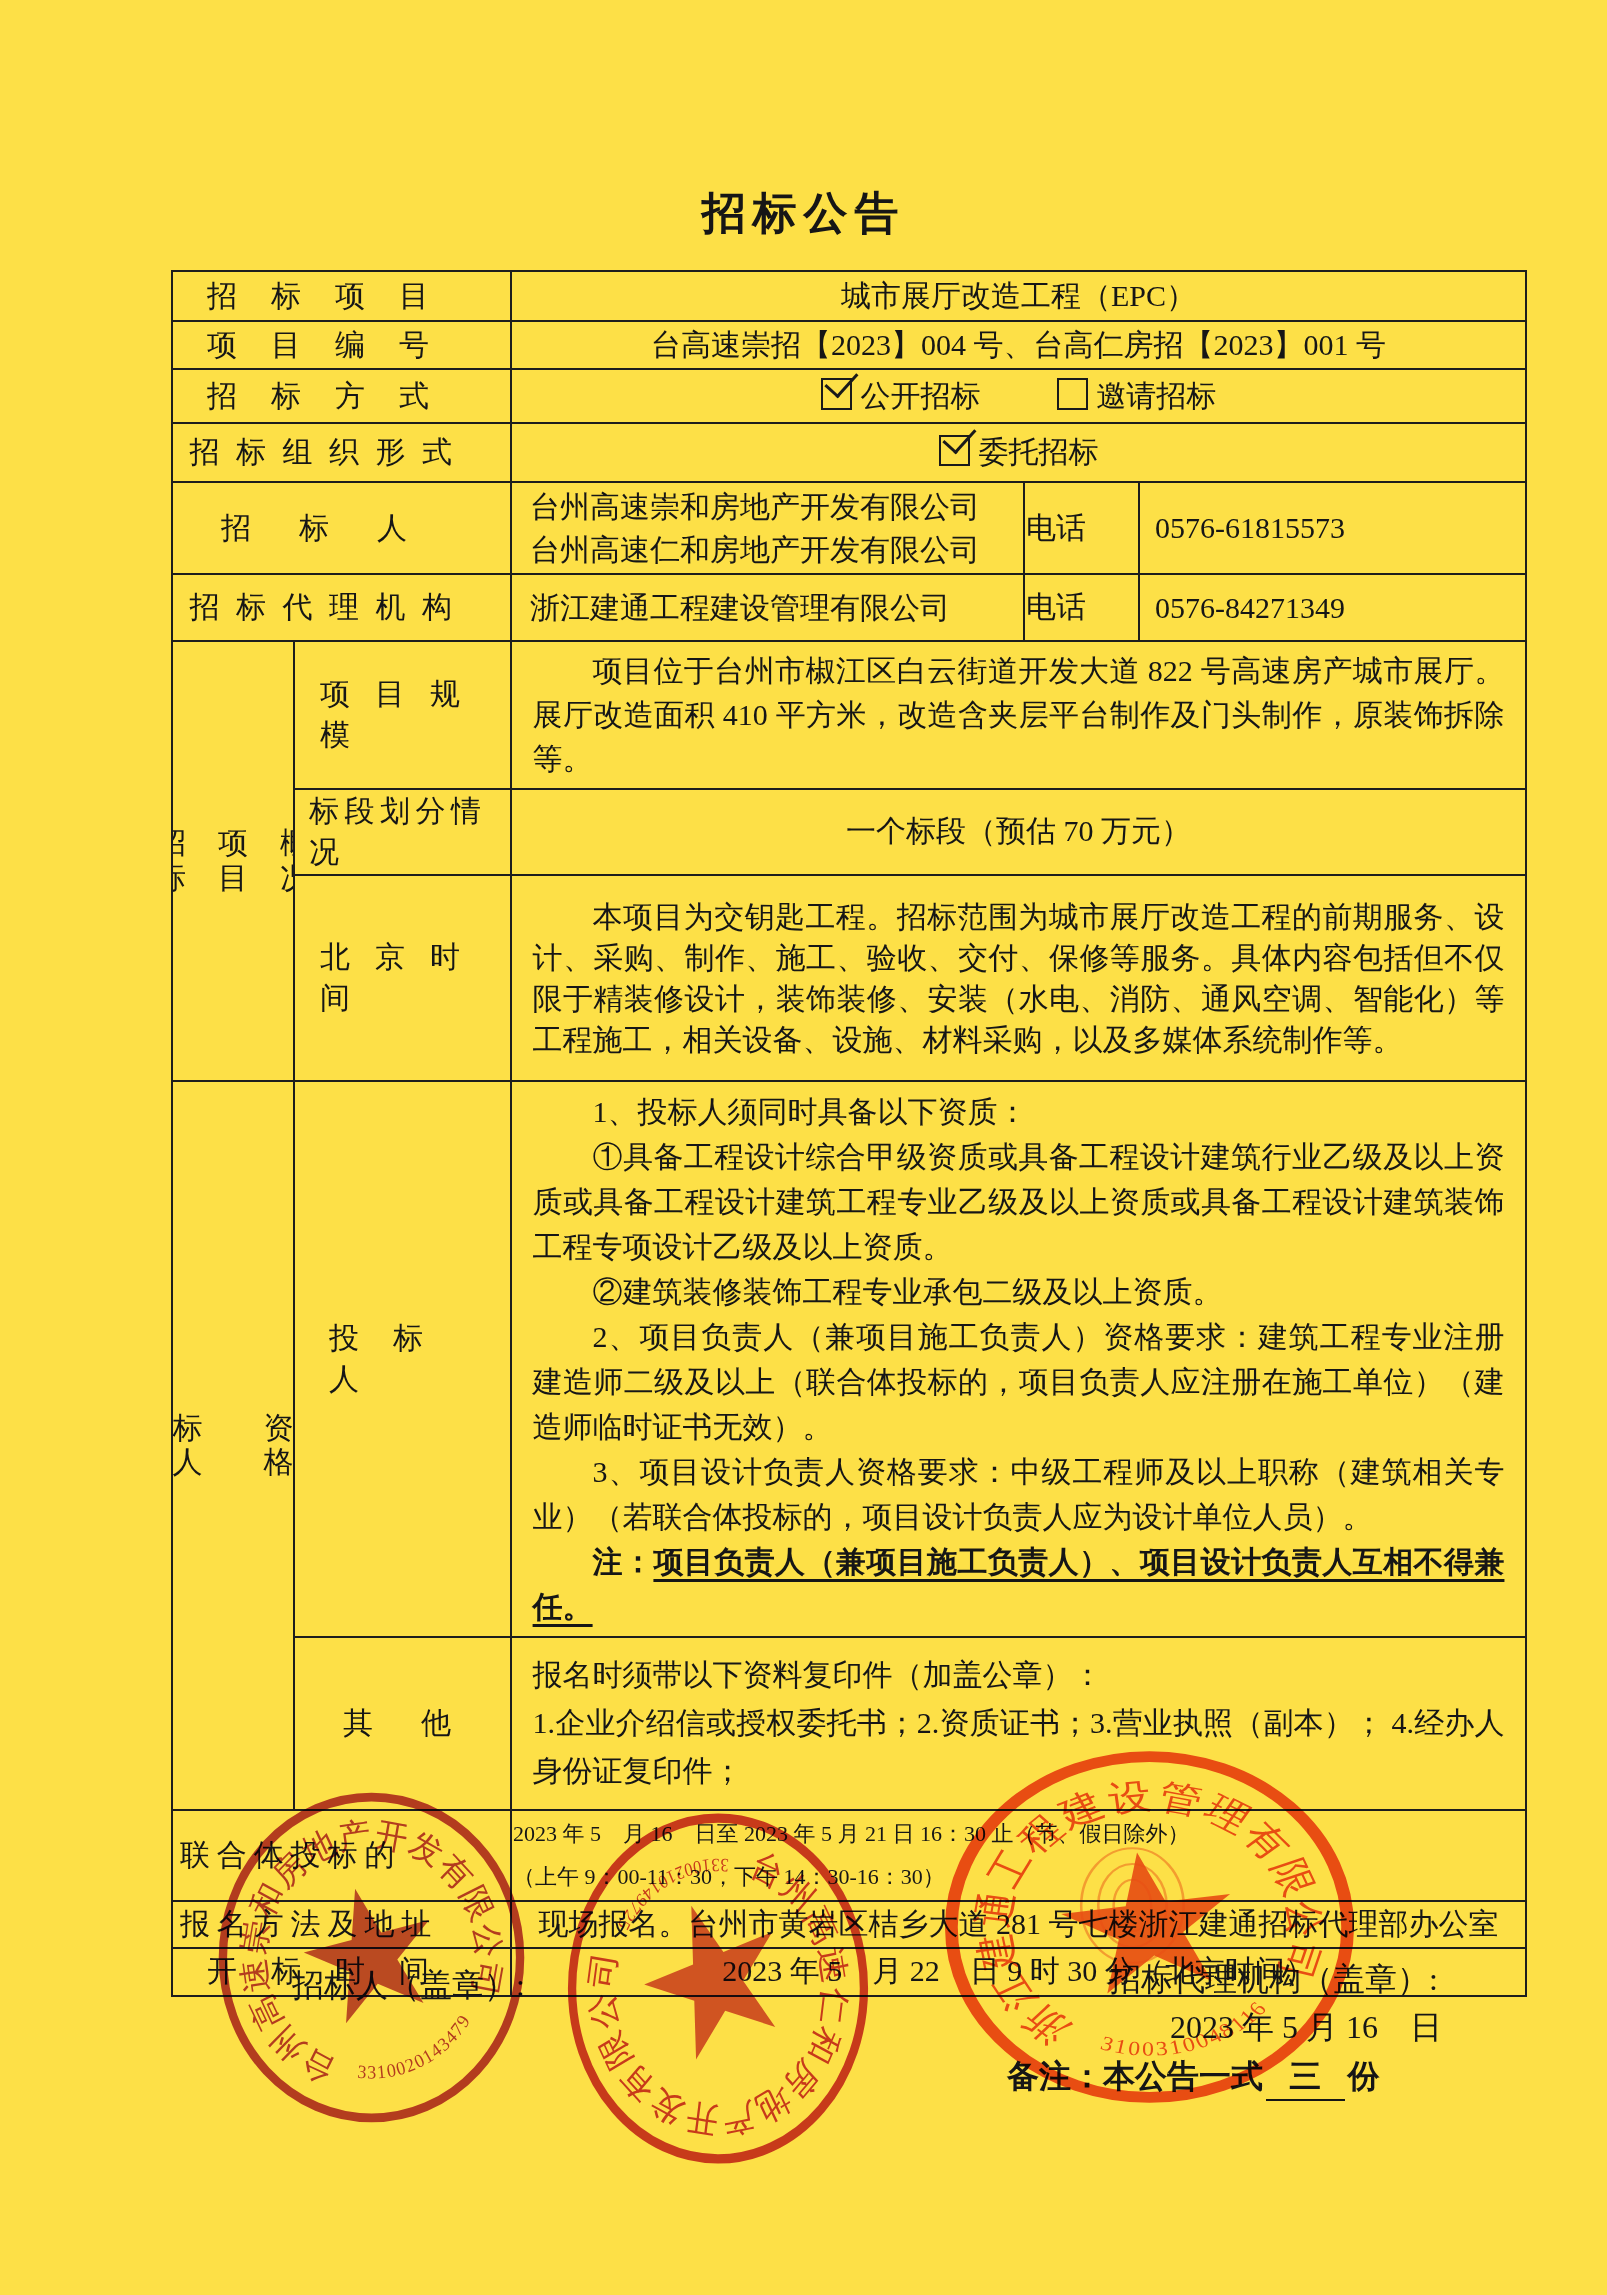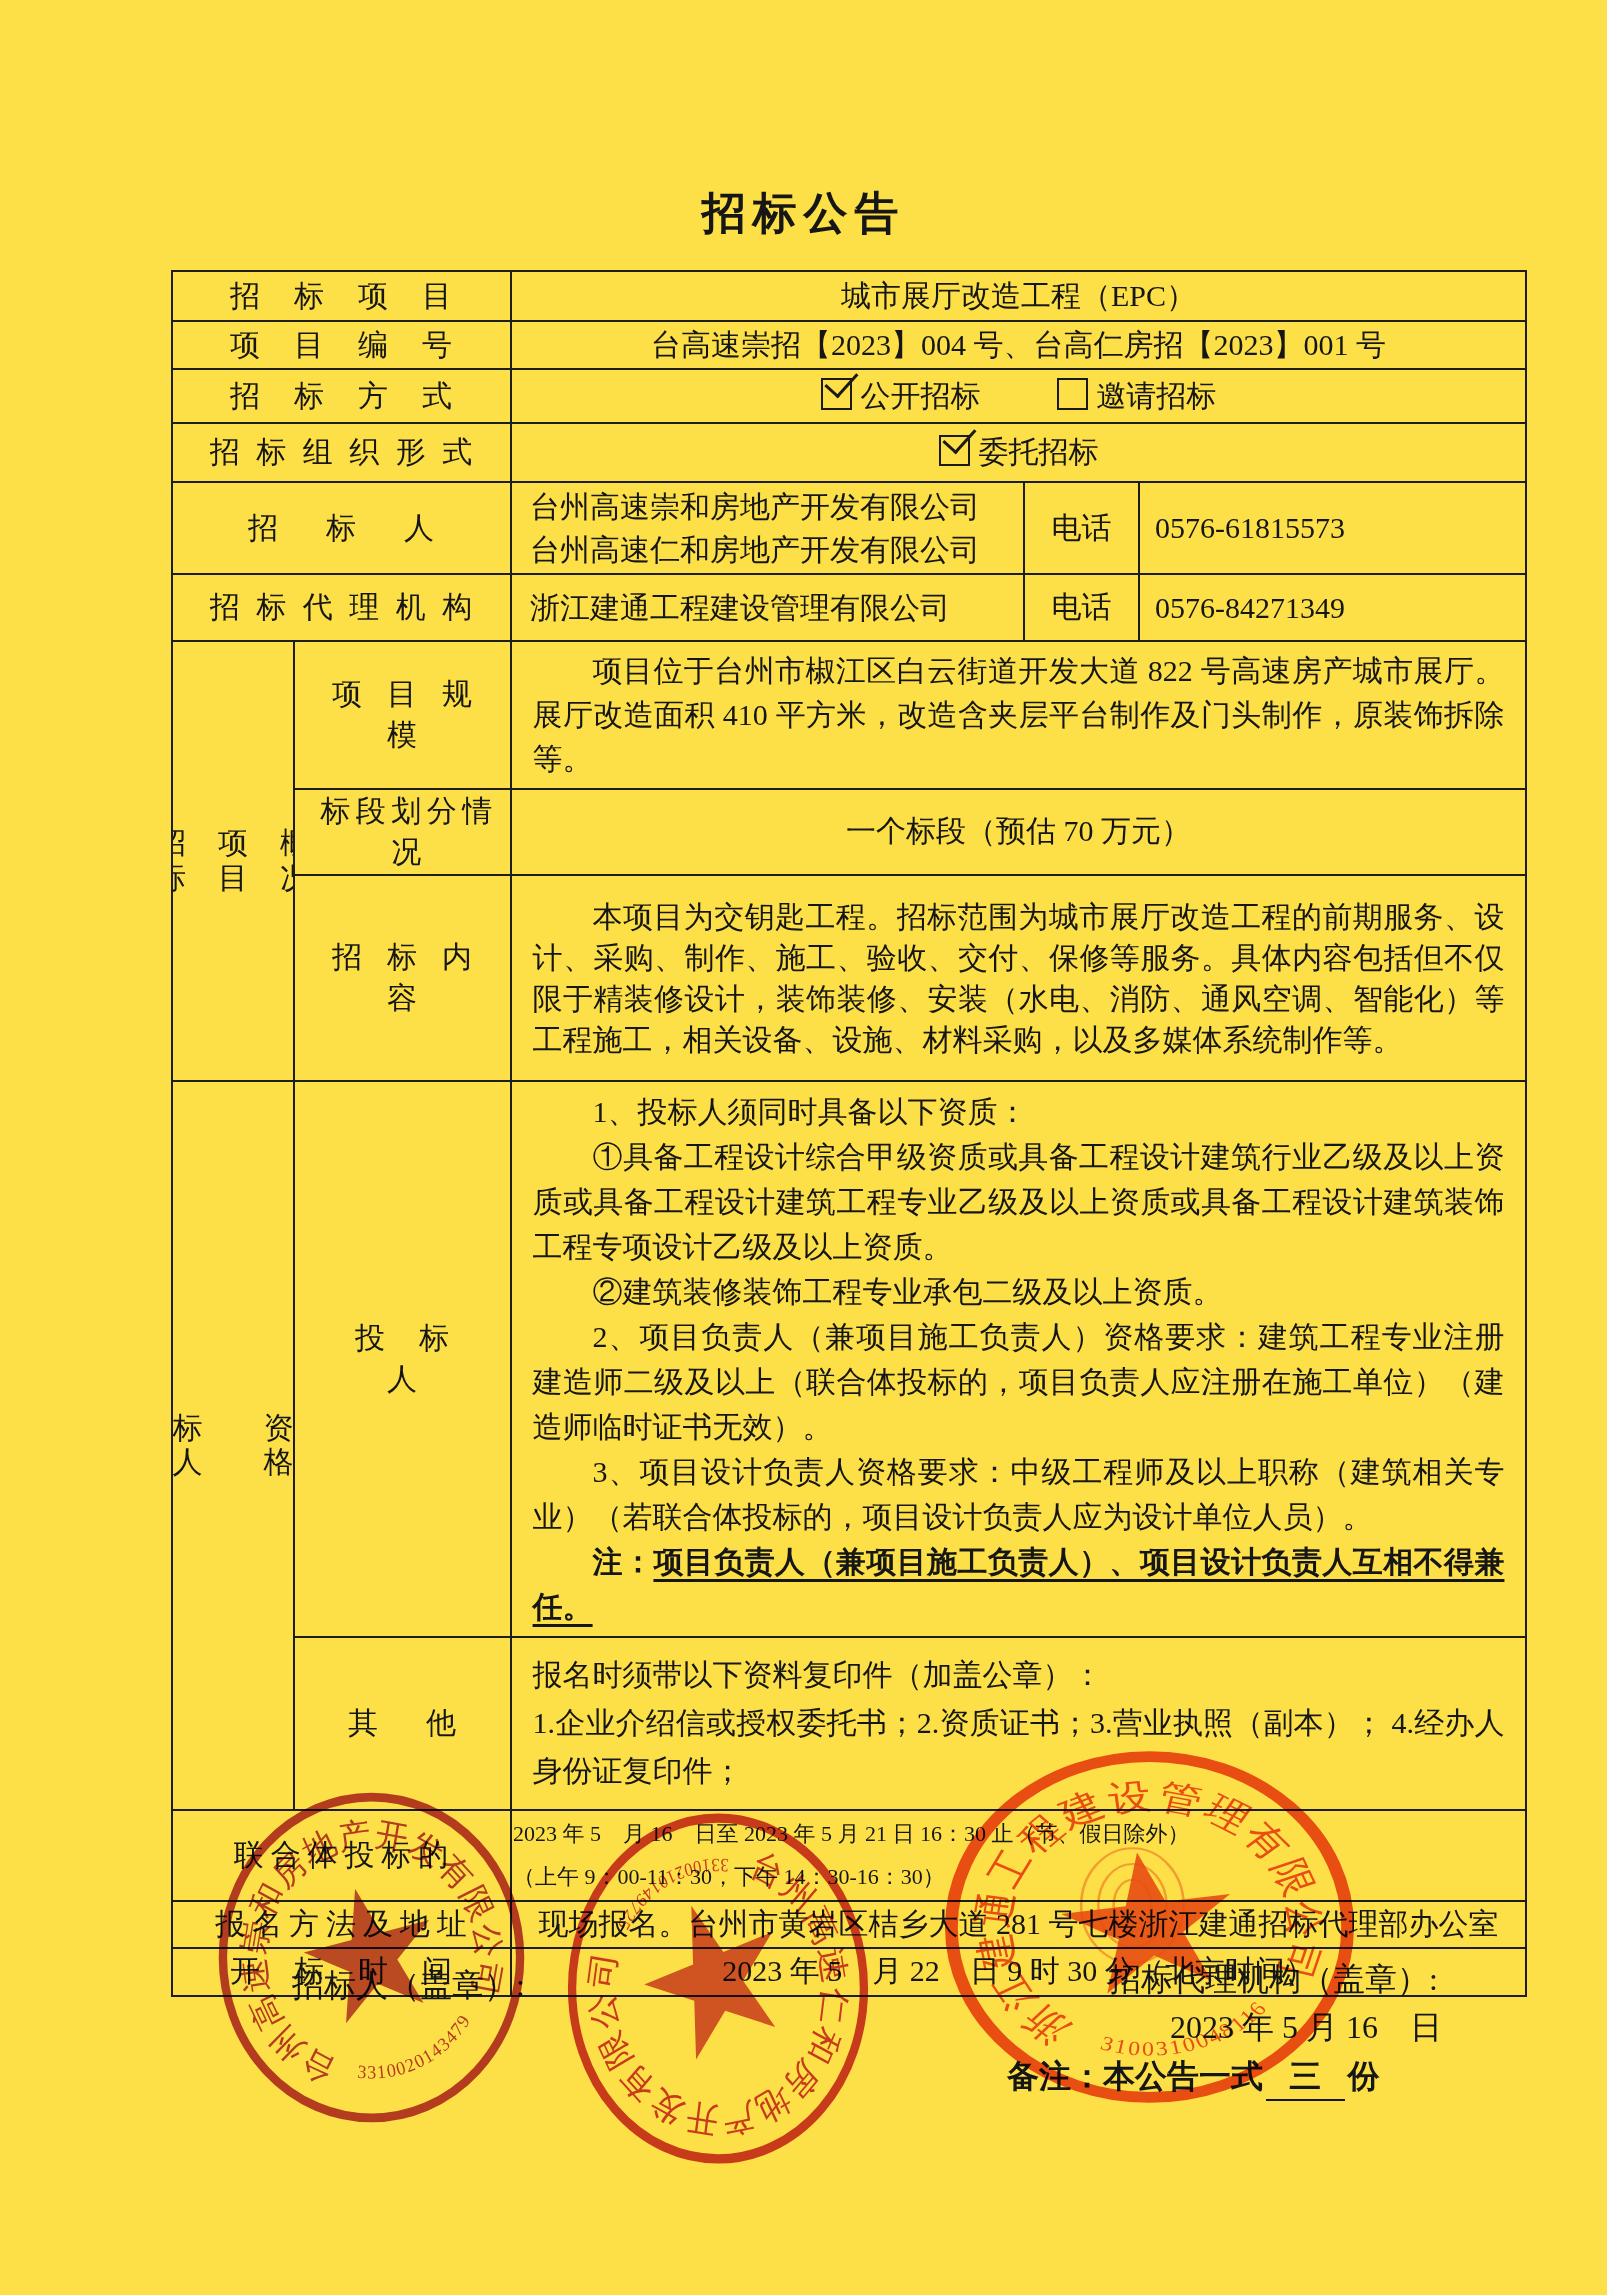--- a/index.html
+++ b/index.html
@@ -13,21 +13,21 @@
     position:absolute; top:184px; left:0; width:100%;
     text-align:center; font-size:44px; font-weight:bold; letter-spacing:6.9px;
   }
   table.doc {
     position:absolute; left:171px; top:270px;
     width:1354px; table-layout:fixed; border-collapse:collapse;
   }
   table.doc td { border:2.1px solid #1d1d1d; overflow:hidden; }
   table.doc { border:2.8px solid #1d1d1d; }
   td.thick-top { border-top-width:4.1px; }
-  .lbl { text-align:center; vertical-align:middle; font-size:30px; }
+  .lbl { vertical-align:middle; font-size:30px; }
   .sp70 { letter-spacing:48px; padding-left:48px; }
   .sp50 { letter-spacing:34px; padding-left:34px; }
   .sp24 { letter-spacing:16.5px; padding-left:16.5px; }
   .sp10 { letter-spacing:6.9px; padding-left:6.9px; }
   .sp8  { letter-spacing:5.5px;  padding-left:14px;border-radius:15px; }
   .sp36 { letter-spacing:25px; padding-left:25px; }
   .val { text-align:center; vertical-align:middle; font-size:30px; }
   .namecell { text-align:left; vertical-align:middle; font-size:30px; padding-left:18px; line-height:43px; }
   .telval { text-align:left; vertical-align:middle; font-size:30px; padding-left:15px; }
   .content { text-align:left; vertical-align:middle; font-size:30px; padding:6.9px 20.6px; }
@@ -130,21 +130,21 @@
         <p class="ind2">项目位于台州市椒江区白云街道开发大道 822 号高速房产城市展厅。展厅改造面积 410 平方米，改造含夹层平台制作及门头制作，原装饰拆除等。</p>
       </td>
     </tr>
 
     <tr style="height:67px">
       <td class="lbl sp8 thick-top">标段划分情况</td>
       <td colspan="3" class="val thick-top">一个标段（预估 70 万元）</td>
     </tr>
 
     <tr style="height:206px">
-      <td class="lbl sp36">招标内容</td>
+      <td class="lbl sp36">北京时间</td>
       <td colspan="3" class="content lh60">
         <p class="ind2">本项目为交钥匙工程。招标范围为城市展厅改造工程的前期服务、设计、采购、制作、施工、验收、交付、保修等服务。具体内容包括但不仅限于精装修设计，装饰装修、安装（水电、消防、通风空调、智能化）等工程施工，相关设备、设施、材料采购，以及多媒体系统制作等。</p>
       </td>
     </tr>
 
     <tr style="height:545px">
       <td rowspan="2" class="lbl thick-top">
         <div class="vgroup gap90">
           <div>对投</div>
           <div>标人</div>

